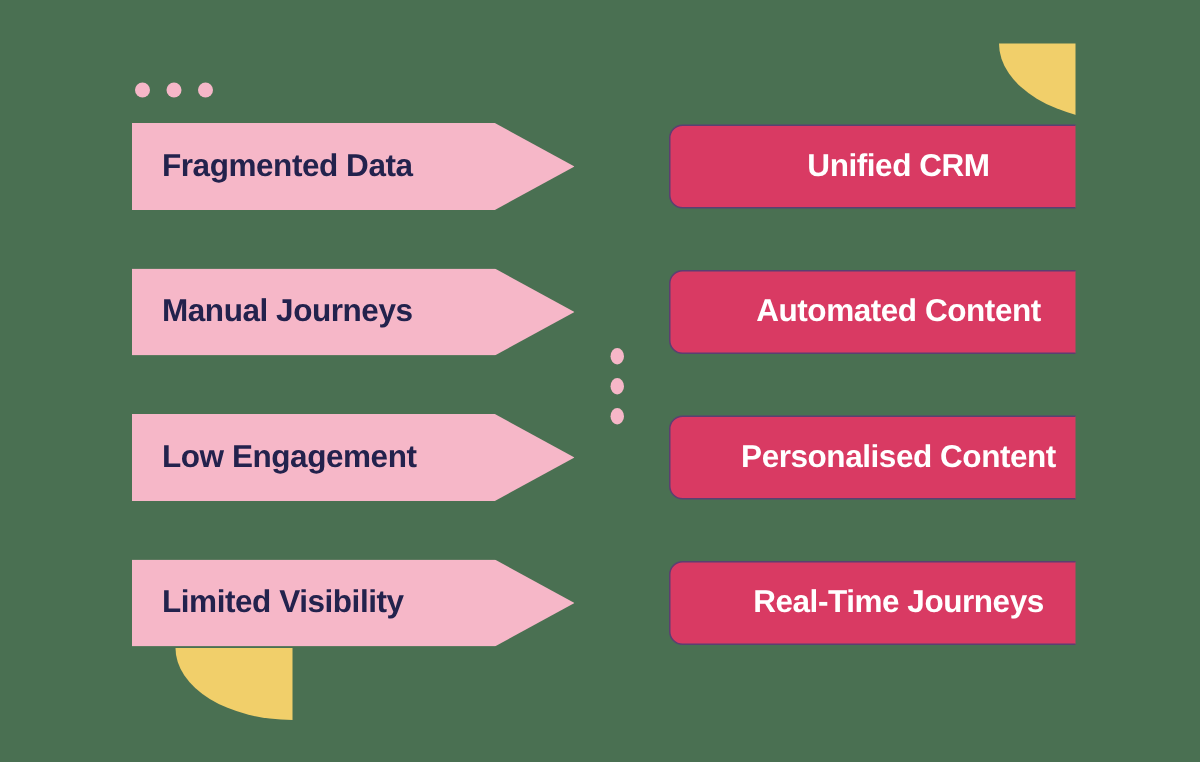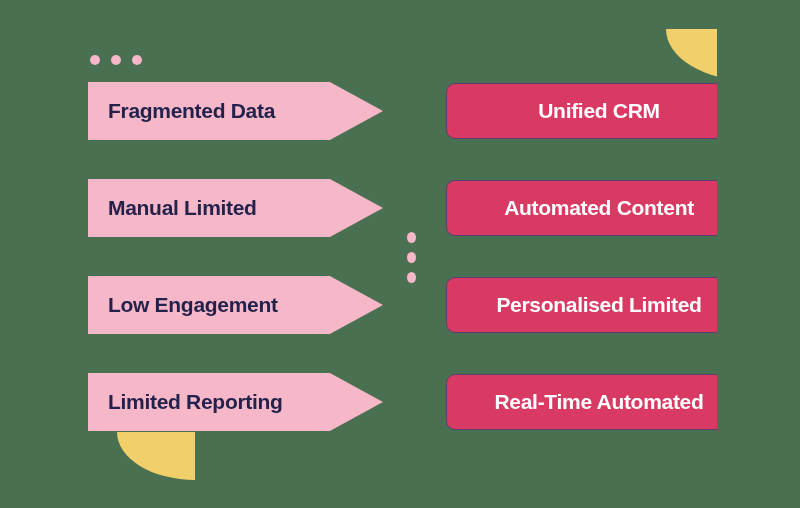--- a/index.html
+++ b/index.html
@@ -135,40 +135,40 @@
     <div class="arrow">
       <span class="arrow-label">Fragmented Data</span>
     </div>
     <div class="solution">
       <span class="solution-label">Unified CRM</span>
     </div>
   </div>
 
   <div class="row" style="top:179px;">
     <div class="arrow">
-      <span class="arrow-label">Manual Limited</span>
+      <span class="arrow-label">Manual Journeys</span>
     </div>
     <div class="solution">
       <span class="solution-label">Automated Content</span>
     </div>
   </div>
 
   <div class="row" style="top:276px;padding-left:37px;">
     <div class="arrow">
       <span class="arrow-label">Low Engagement</span>
     </div>
     <div class="solution">
-      <span class="solution-label">Personalised Limited</span>
+      <span class="solution-label">Personalised Content</span>
     </div>
   </div>
 
   <div class="leaf leaf-bottom-left"></div>
 
   <div class="row" style="top:373px;">
     <div class="arrow">
-      <span class="arrow-label">Limited Reporting</span>
+      <span class="arrow-label">Limited Visibility</span>
     </div>
     <div class="solution">
-      <span class="solution-label">Real-Time Automated</span>
+      <span class="solution-label">Real-Time Journeys</span>
     </div>
   </div>
 
 </div>
 
 </body></html>

